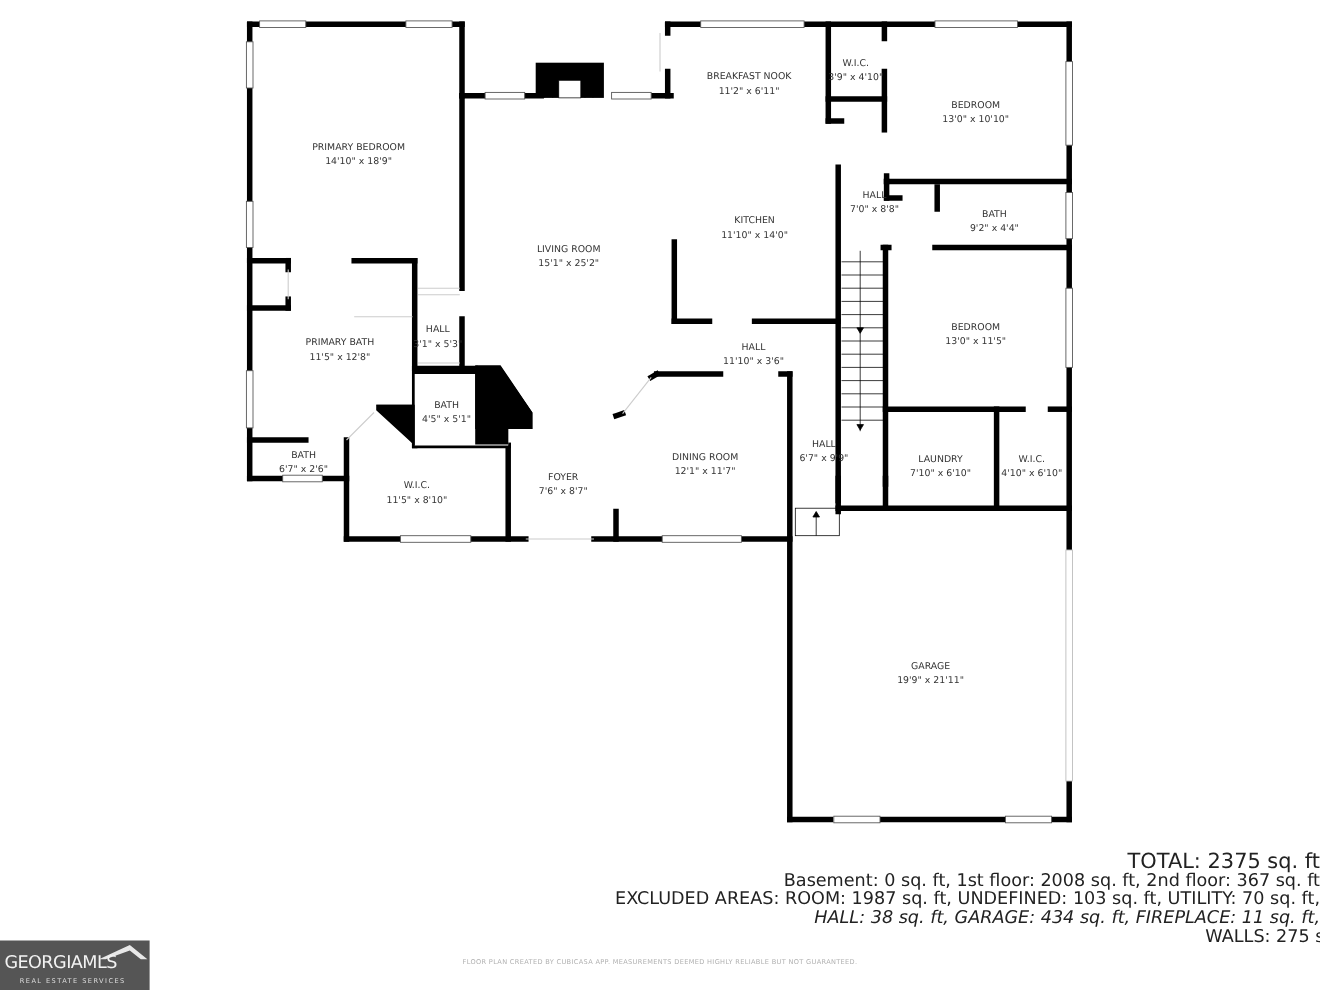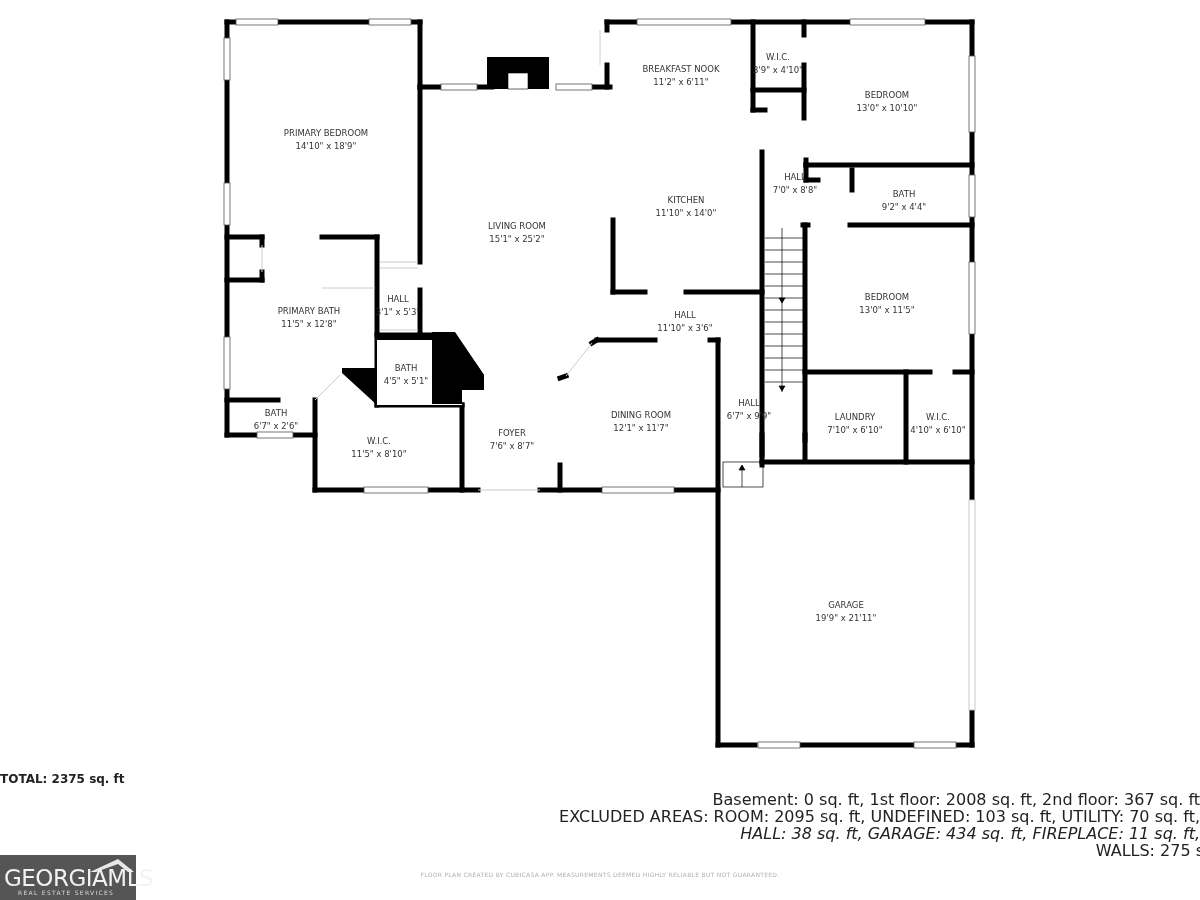--- a/index.html
+++ b/index.html
@@ -2,21 +2,21 @@
 <html><head>
 <meta charset="utf-8">
 <style>
   html, body { margin:0; padding:0; background:#ffffff; }
   body { width:1200px; height:900px; position:relative; overflow:hidden; font-family:"Liberation Sans", "DejaVu Sans", sans-serif; }
   #plan { position:absolute; left:0; top:0; }
   .room-label { font-family:"DejaVu Sans", sans-serif; font-size:8.5px; fill:#333333; text-anchor:middle; }
   .summary { position:absolute; left:0; width:1200px; text-align:right; font-family:"DejaVu Sans", sans-serif; color:#222; }
   .disclaimer { position:absolute; top:871px; left:0; width:1200px; text-align:center; font-size:6px; color:#b0b0b0; letter-spacing:0.3px; font-family:"DejaVu Sans", sans-serif; }
   .logo { position:absolute; left:0; top:855px; width:136px; height:45px; background:#555555; }
-  .logo .brand { position:absolute; left:4px; top:10px; font-family:"DejaVu Sans", sans-serif; font-size:23px; color:#f2f2f2; letter-spacing:-0.5px; }
+  .logo .brand { position:absolute; left:4px; top:10px; font-family:"DejaVu Sans", sans-serif; font-size:16px; color:#f2f2f2; letter-spacing:-0.5px; }
   .logo .brand .mls { font-weight:normal; }
   .logo .sub { position:absolute; left:18px; top:34px; font-size:6px; color:#dddddd; letter-spacing:1.3px; font-family:"DejaVu Sans", sans-serif; }
   .logo svg { position:absolute; left:88px; top:2px; }
 </style>
 </head>
 <body>
 
 <svg id="plan" width="1200" height="900" viewBox="0 0 1200 900" xmlns="http://www.w3.org/2000/svg">
   <defs>
     <pattern id="hatch" width="6" height="6" patternUnits="userSpaceOnUse" patternTransform="rotate(35)">
@@ -213,23 +213,23 @@
       <text x="749" y="419" class="room-label">6'7" x 9'9"</text>
       <text x="855" y="420" class="room-label">LAUNDRY</text>
       <text x="855" y="433" class="room-label">7'10" x 6'10"</text>
       <text x="938" y="420" class="room-label">W.I.C.</text>
       <text x="938" y="433" class="room-label">4'10" x 6'10"</text>
       <text x="846" y="608" class="room-label">GARAGE</text>
       <text x="846" y="621" class="room-label">19'9" x 21'11"</text>
     </g>
 </svg>
 
-<div class="summary total" style="position:absolute;top:772px;left:0;width:1200px;text-align:left;font-size:12px;font-weight:bold;">TOTAL: 2375 sq. ft</div>
+<div class="summary total" style="position:absolute;top:772px;left:0;width:1200px;text-align:right;font-size:19px;font-weight:normal;">TOTAL: 2375 sq. ft</div>
 <div class="summary line" style="top:790px;">Basement: 0 sq. ft, 1st floor: 2008 sq. ft, 2nd floor: 367 sq. ft</div>
-<div class="summary line" style="top:807px;">EXCLUDED AREAS: ROOM: 2095 sq. ft, UNDEFINED: 103 sq. ft, UTILITY: 70 sq. ft,</div>
+<div class="summary line" style="top:807px;">EXCLUDED AREAS: ROOM: 1987 sq. ft, UNDEFINED: 103 sq. ft, UTILITY: 70 sq. ft,</div>
 <div class="summary line" style="top:824px;font-style:italic;">HALL: 38 sq. ft, GARAGE: 434 sq. ft, FIREPLACE: 11 sq. ft,</div>
 <div class="summary line" style="top:841px;margin-left:36px;">WALLS: 275 sq. ft</div>
 
 <div class="disclaimer">FLOOR PLAN CREATED BY CUBICASA APP. MEASUREMENTS DEEMED HIGHLY RELIABLE BUT NOT GUARANTEED.</div>
 
 <div class="logo">
   <svg width="48" height="16" viewBox="0 0 48 16">
     <polygon points="2,15 30,2 46,15 40,15 30,7 8,15" fill="#e8e8e8"></polygon>
   </svg>
   <div class="brand"><span>GEORGIA</span><span class="mls">MLS</span></div>

